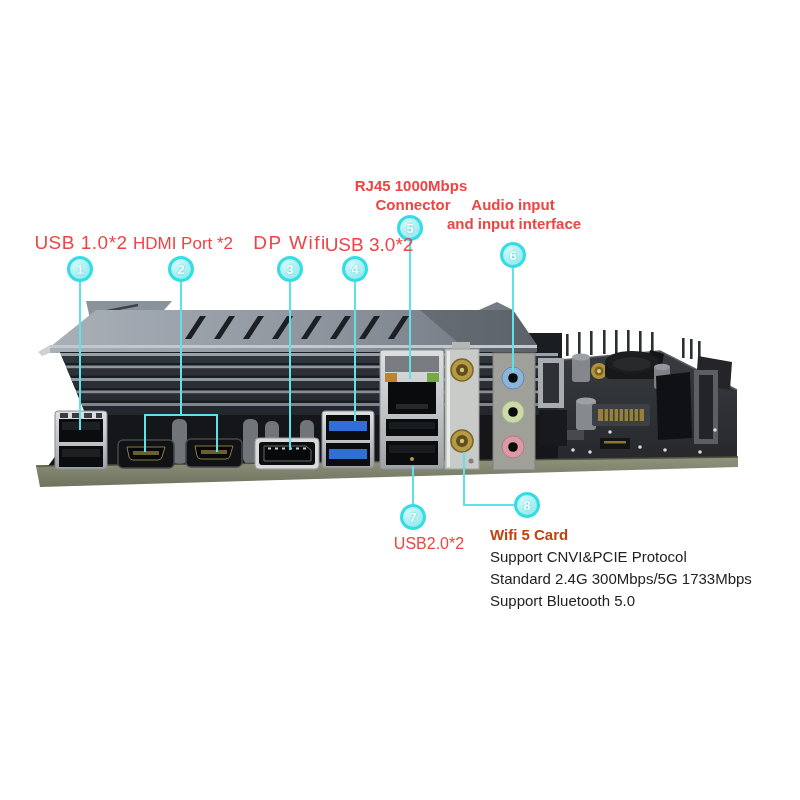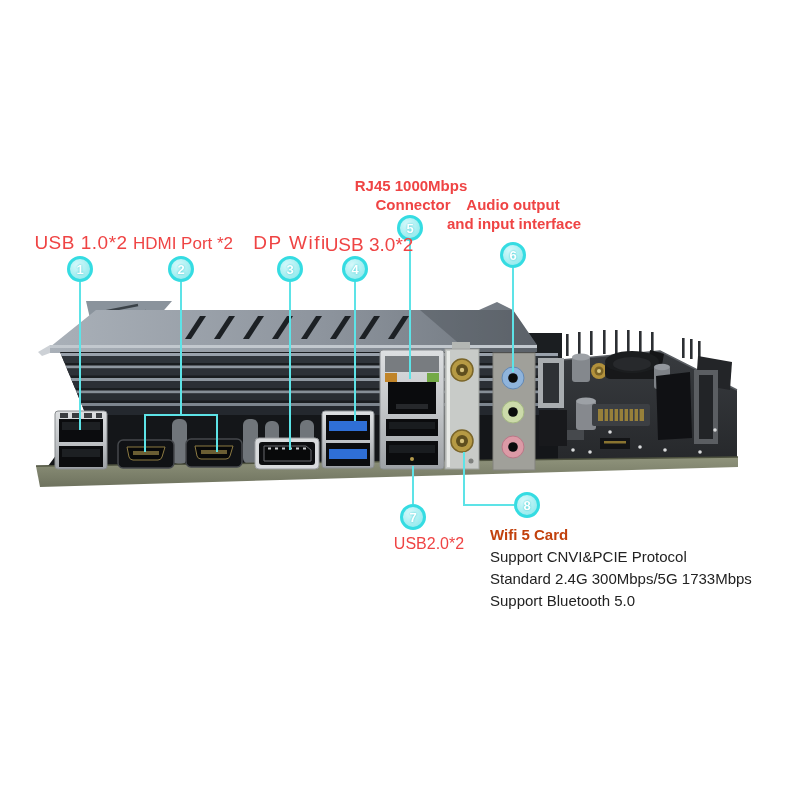--- a/index.html
+++ b/index.html
@@ -298,21 +298,21 @@
   <div class="callout" style="left:514px;top:492px;">
       <span>8</span>
     </div>
 
   <div class="lbl center" style="left:81px;top:232px;font-size:19px;letter-spacing:.5px;">USB 1.0*2</div>
   <div class="lbl center" style="left:183px;top:234px;font-size:17px;">HDMI Port *2</div>
   <div class="lbl center" style="left:290px;top:232px;font-size:19px;letter-spacing:1.5px;">DP Wifi</div>
   <div class="lbl center" style="left:361px;top:234px;font-size:19px;margin-left:8px;">USB 3.0*2</div>
   <div class="lbl center bold" style="left:411px;top:177px;font-size:15px;">RJ45 1000Mbps</div>
   <div class="lbl center bold" style="left:413px;top:196px;font-size:15px;">Connector</div>
-  <div class="lbl center bold" style="left:513px;top:196px;font-size:15px;">Audio output</div>
+  <div class="lbl center bold" style="left:513px;top:196px;font-size:15px;">Audio input</div>
   <div class="lbl center bold" style="left:514px;top:215px;font-size:15px;">and input interface</div>
   <div class="lbl center" style="left:429px;top:535px;font-size:16px;">USB2.0*2</div>
 
   <div class="wifi-block">
     <div class="t">Wifi 5 Card</div>
     <div>Support CNVI&amp;PCIE Protocol</div>
     <div>Standard 2.4G 300Mbps/5G 1733Mbps</div>
     <div>Support Bluetooth 5.0</div>
   </div>
 

